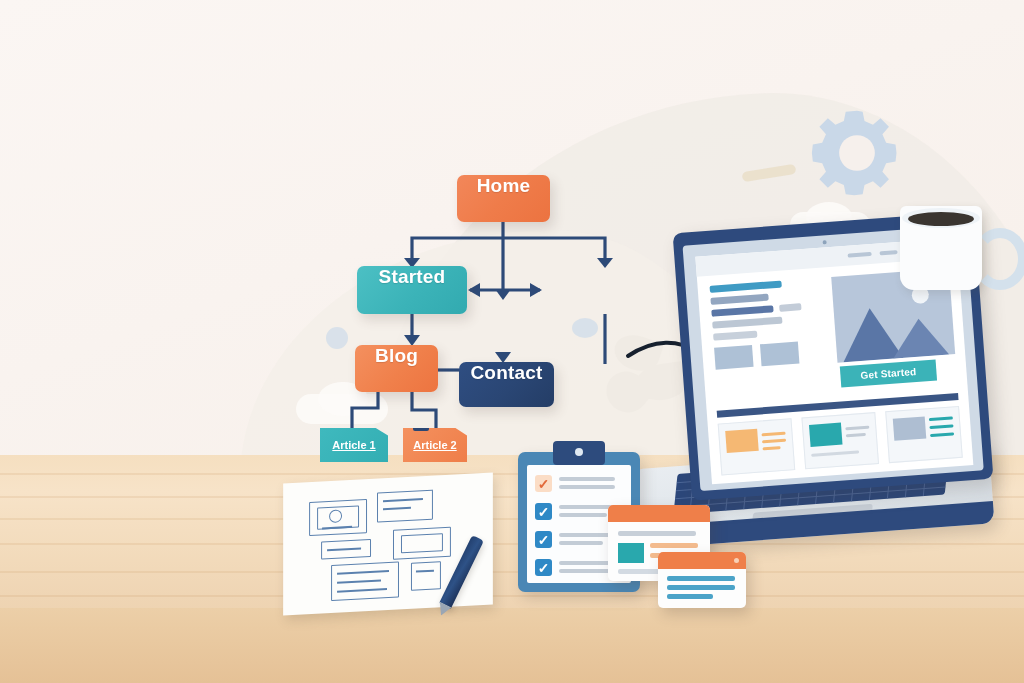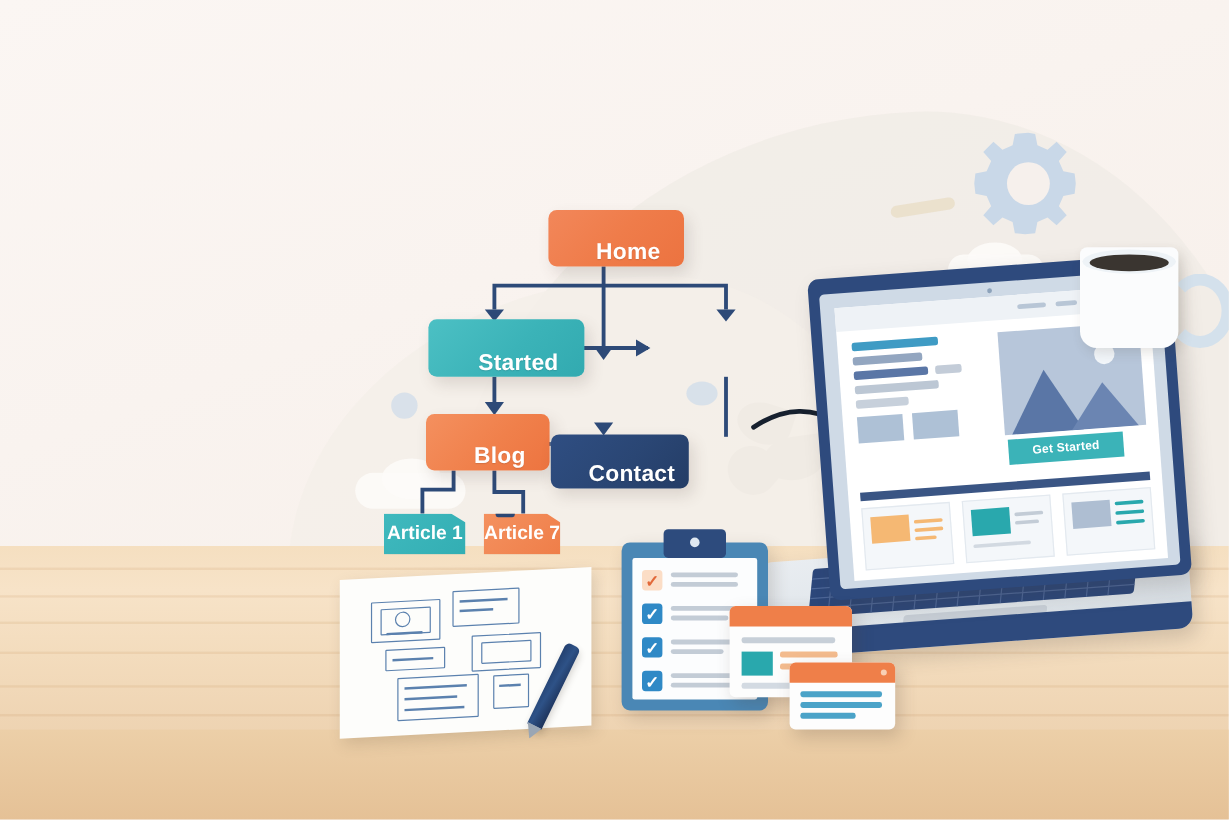--- a/index.html
+++ b/index.html
@@ -38,38 +38,38 @@
   
   .desk{position:absolute;left:0;top:455px;width:1024px;height:228px;
     background:linear-gradient(180deg,#f5dfc0 0%,#f7e3c8 16%,#f3dcbd 40%,#efd5b4 62%,#e9cba6 100%);}
   .desk .grain{position:absolute;left:0;width:100%;height:2px;
     background:rgba(196,150,96,.16);}
   .desk-edge{position:absolute;left:0;top:608px;width:1024px;height:75px;
     background:linear-gradient(180deg,#eccfa8 0%,#e5c196 100%);}
 
   
   .sitemap{position:absolute;left:0;top:0;width:1024px;height:500px;}
-  .node{position:absolute;display:flex;align-items:flex-end;justify-content:center;
+  .node{position:absolute;display:flex;align-items:flex-start;justify-content:center;
     color:#fff;border-radius:7px;font-weight:bold;letter-spacing:.2px;
-    box-shadow:4px 6px 12px rgba(90,70,60,.16);text-shadow:0 1px 1px rgba(0,0,0,.12);padding-left:20px;}
+    box-shadow:4px 6px 12px rgba(90,70,60,.16);text-shadow:0 1px 1px rgba(0,0,0,.12);}
   .node.home{left:457px;top:175px;width:93px;height:47px;font-size:19px;
     background:linear-gradient(135deg,#f2875a 0%,#ef7c4a 50%,#ec7340 100%);}
   .node.services{left:357px;top:266px;width:110px;height:48px;font-size:19px;
     background:linear-gradient(135deg,#4cc0c4 0%,#3bb3b8 55%,#32aab0 100%);}
   .node.about{left:556px;top:266px;width:100px;height:48px;font-size:19px;
     background:linear-gradient(135deg,#4cc0c4 0%,#3bb3b8 55%,#32aab0 100%);}
   .node.blog{left:355px;top:345px;width:83px;height:47px;font-size:19px;
     background:linear-gradient(135deg,#f4905f 0%,#f0804b 55%,#ed7440 100%);}
   .node.contact{left:459px;top:362px;width:95px;height:45px;font-size:19px;
     background:linear-gradient(135deg,#2f4e82 0%,#2a4674 55%,#243d66 100%);}
 
   .tag{position:absolute;display:flex;align-items:center;justify-content:center;
-    color:#fff;font-size:16px;font-weight:600;
+    color:#fff;font-size:11px;font-weight:600;
     box-shadow:3px 4px 8px rgba(90,70,60,.18);
-    clip-path:polygon(0 0, 82% 0, 100% 22%, 100% 100%, 0 100%);}
+    clip-path:polygon(0 0, 82% 0, 100% 22%, 100% 100%, 0 100%);text-decoration:underline;}
   .tag.a1{left:320px;top:428px;width:68px;height:34px;
     background:linear-gradient(135deg,#3fb9be 0%,#33aeb3 100%);}
   .tag.a2{left:403px;top:428px;width:64px;height:34px;
     background:linear-gradient(135deg,#f4915f 0%,#ef7e49 100%);}
   .tag .clip{position:absolute;left:10px;top:-4px;width:16px;height:7px;
     background:#2b4774;border-radius:2px;}
 
   
   .laptop{position:absolute;left:640px;top:222px;width:360px;height:340px;}
   .lid{position:absolute;left:42px;top:0px;width:302px;height:268px;
@@ -235,21 +235,21 @@
   </div>
   <div class="node contact">
     <span>Contact</span>
   </div>
 
   <div class="tag a1">
     <span>Article 1</span>
   </div>
   <div class="tag a2">
     <div class="clip"></div>
-    <span>Article 7</span>
+    <span>Article 2</span>
   </div>
 
   <div class="laptop">
     <div class="base">
       <div class="kbd">
         <div class="row" style="top:8px"></div>
           <div class="row" style="top:16px"></div>
         <div class="row" style="top:24px"></div>
           <div class="row" style="top:32px"></div>
         <div class="col" style="left:16px"></div>

